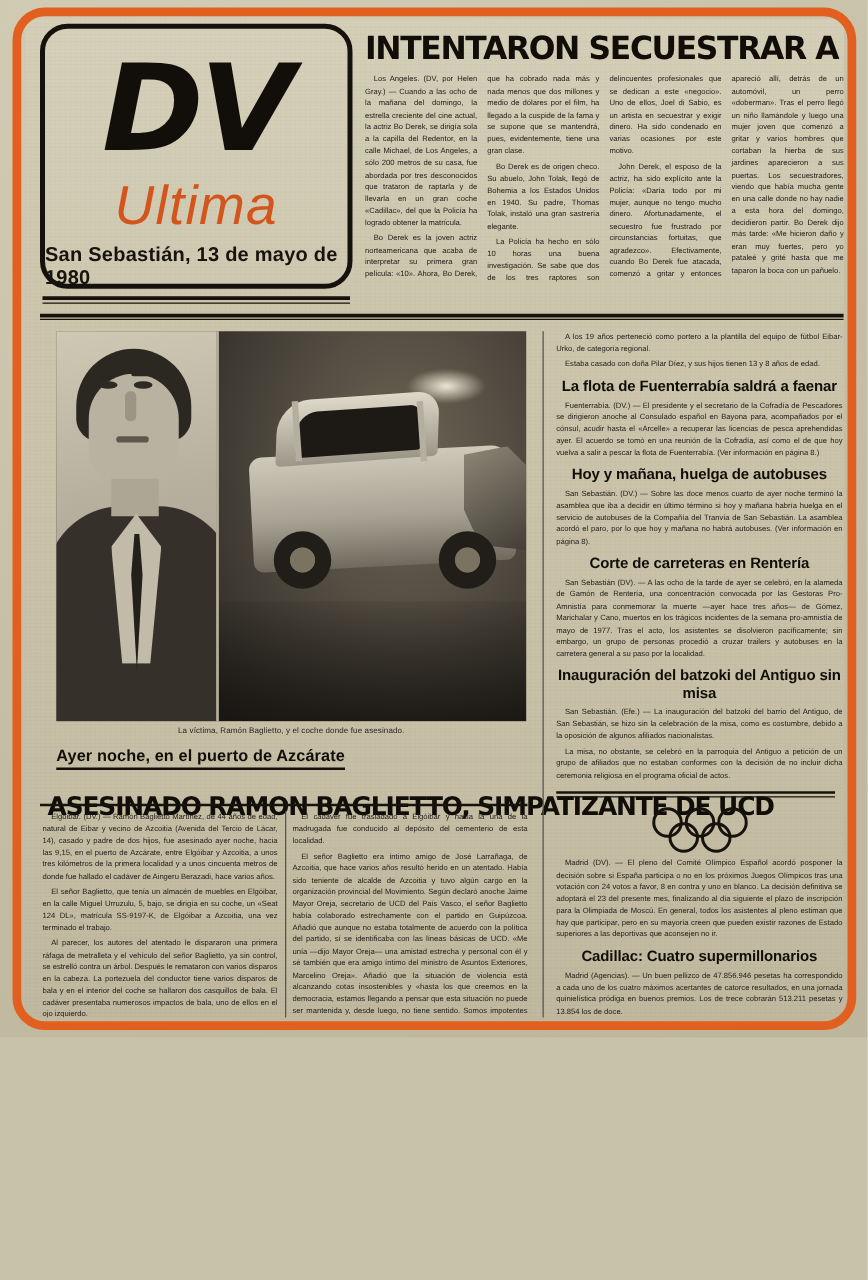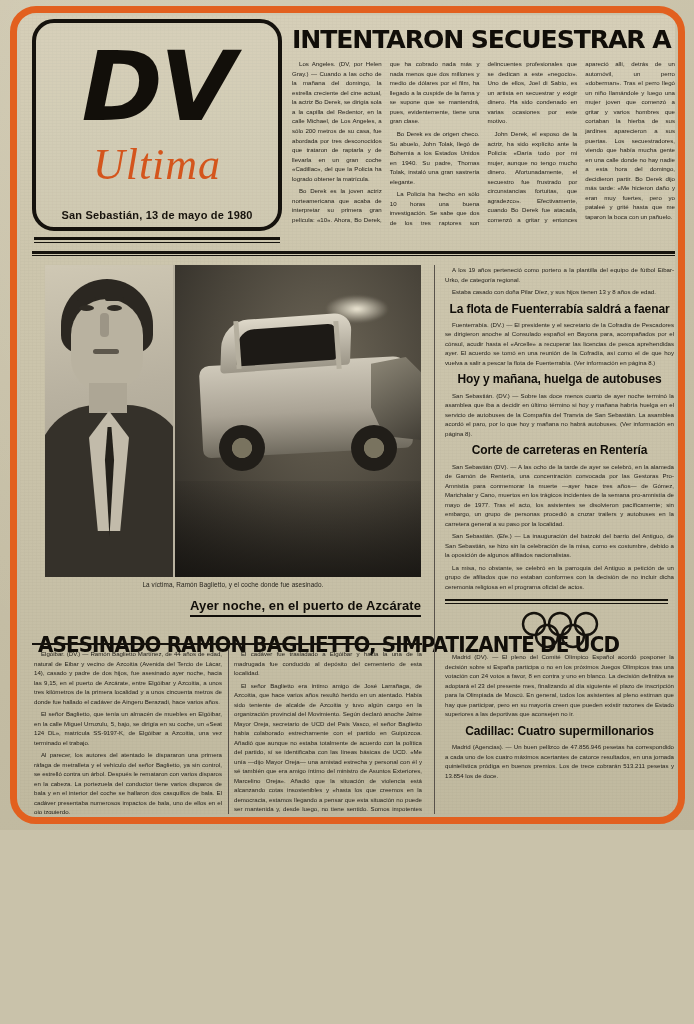--- a/index.html
+++ b/index.html
@@ -49,27 +49,27 @@
   #dv-logo{
     font-family:"DejaVu Sans", sans-serif;
     font-weight:700;font-style:italic;
     font-size:96px;line-height:1;
     letter-spacing:-3px;
     color:#120f0a;
     margin-top:16px;
     transform:scaleX(1.02);
   }
   #ultima{
-    font-family:Liberation Serif, serif;
+    font-family:Liberation Sans, sans-serif;
     font-style:italic;font-size:44px;line-height:1;
     color:#d4551c;margin-top:8px;letter-spacing:1px;
   }
   #mast-date{
-    font-size:11px;font-weight:700;color:#17130d;
-    margin-top:22px;letter-spacing:.2px;
+    font-size:16px;font-weight:700;color:#17130d;
+    margin-top:9px;letter-spacing:.2px;
   }
   
   #mast-rule{
     position:absolute;left:14px;top:222px;width:246px;
   }
   #mast-rule .r1{height:3px;background:#16130d;}
   #mast-rule .r2{height:1px;background:#16130d;margin-top:2px;}
   
   #bo{
     position:absolute;left:270px;top:2px;right:0px;
@@ -188,21 +188,21 @@
     background:linear-gradient(180deg,rgba(20,18,15,.1),rgba(18,16,13,.75));
   }
   .ph-split{position:absolute;left:128px;top:0;width:2px;height:312px;background:#b9b2a0;}
   
   #caption{
     position:absolute;left:25px;top:566px;width:376px;
     text-align:center;font-size:6.4px;color:#221f19;letter-spacing:.1px;
   }
   
   #bag-kicker{
-    position:absolute;left:25px;top:581px;width:376px;text-align:right;
+    position:absolute;left:25px;top:581px;width:376px;text-align:left;
   }
   #bag-kicker span{
     font-size:13px;font-weight:700;color:#110e09;
     border-bottom:2px solid #110e09;padding-bottom:2px;letter-spacing:.1px;
   }
   #bag-head{
     position:absolute;left:12px;top:603px;width:400px;text-align:center;
     font-family:"DejaVu Sans", sans-serif;
     font-weight:700;font-size:20.5px;line-height:1;color:#110e09;
     letter-spacing:-.9px;white-space:nowrap;
@@ -322,20 +322,21 @@
 
     <div id="rail">
         <p>A los 19 años perteneció como portero a la plantilla del equipo de fútbol Eibar-Urko, de categoría regional.</p>
         <p>Estaba casado con doña Pilar Díez, y sus hijos tienen 13 y 8 años de edad.</p>
         <div class="rail-head">La flota de Fuenterrabía saldrá a faenar</div>
         <p>Fuenterrabía. (DV.) — El presidente y el secretario de la Cofradía de Pescadores se dirigieron anoche al Consulado español en Bayona para, acompañados por el cónsul, acudir hasta el «Arcelle» a recuperar las licencias de pesca aprehendidas ayer. El acuerdo se tomó en una reunión de la Cofradía, así como el de que hoy vuelva a salir a pescar la flota de Fuenterrabía. (Ver información en página 8.)</p>
         <div class="rail-head">Hoy y mañana, huelga de autobuses</div>
         <p>San Sebastián. (DV.) — Sobre las doce menos cuarto de ayer noche terminó la asamblea que iba a decidir en último término si hoy y mañana habría huelga en el servicio de autobuses de la Compañía del Tranvía de San Sebastián. La asamblea acordó el paro, por lo que hoy y mañana no habrá autobuses. (Ver información en página 8).</p>
         <div class="rail-head">Corte de carreteras en Rentería</div>
         <p>San Sebastián (DV). — A las ocho de la tarde de ayer se celebró, en la alameda de Gamón de Rentería, una concentración convocada por las Gestoras Pro-Amnistía para conmemorar la muerte —ayer hace tres años— de Gómez, Marichalar y Cano, muertos en los trágicos incidentes de la semana pro-amnistía de mayo de 1977. Tras el acto, los asistentes se disolvieron pacíficamente; sin embargo, un grupo de personas procedió a cruzar trailers y autobuses en la carretera general a su paso por la localidad.</p>
+        <div class="rail-head">Inauguración del batzoki del Antiguo sin misa</div>
         <p>San Sebastián. (Efe.) — La inauguración del batzoki del barrio del Antiguo, de San Sebastián, se hizo sin la celebración de la misa, como es costumbre, debido a la oposición de algunos afiliados nacionalistas.</p>
         <p>La misa, no obstante, se celebró en la parroquia del Antiguo a petición de un grupo de afiliados que no estaban conformes con la decisión de no incluir dicha ceremonia religiosa en el programa oficial de actos.</p>
         <div class="rail-sep"></div>
         <div class="rail-sep2"></div>
         <div id="rings">
           <svg width="86" height="40" viewBox="0 0 86 40">
             <g fill="none" stroke="#16130d" stroke-width="2.4">
               <circle cx="17" cy="14" r="11"></circle>
               <circle cx="43" cy="14" r="11"></circle>
               <circle cx="69" cy="14" r="11"></circle>

